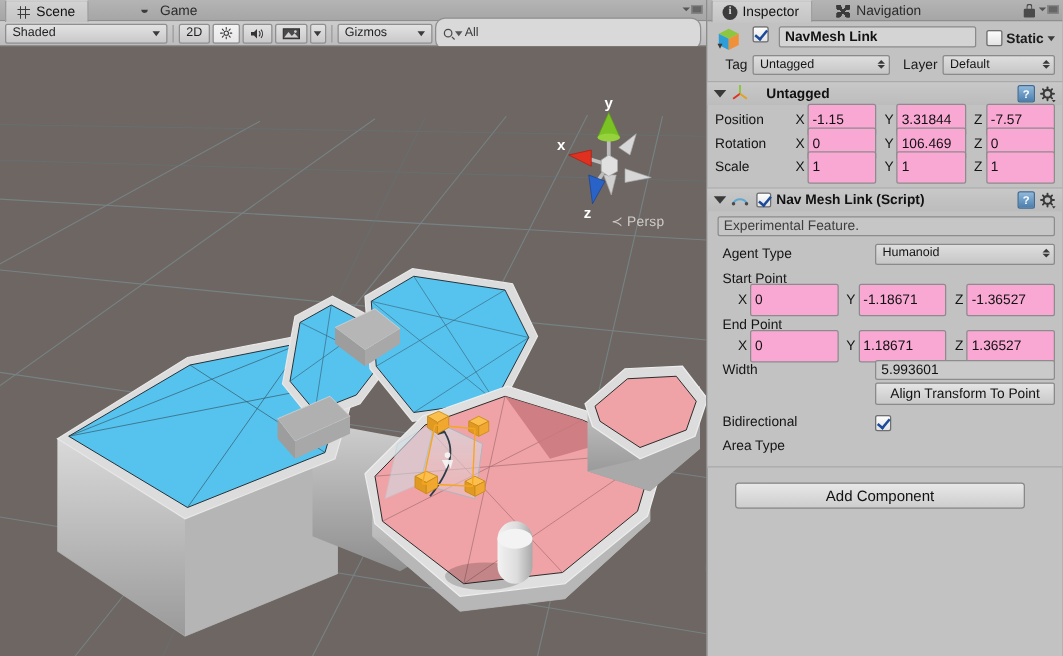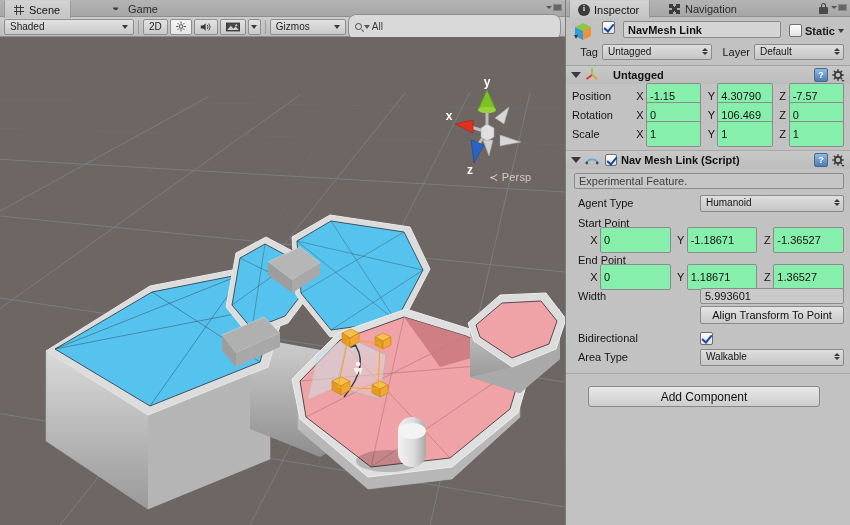--- a/index.html
+++ b/index.html
@@ -171,21 +171,21 @@
     color:#fff; font-size:9px; font-weight:bold; text-align:center; line-height:13px;
   }
   .gear-ico { width:13px;height:13px;flex:none;position:relative; }
 
   .comp-body { padding: 3px 6px 6px 6px; }
   .frow { display:flex; align-items:center; height:18px; margin-bottom:1px; }
   .frow .flabel { width:62px; font-size:11px; color:#141414; flex:none; }
   .vec3 { display:flex; align-items:center; flex:1; gap:0; min-width:0; }
   .axl { width:12px; text-align:center; font-size:11px; color:#141414; flex:none; }
   .nfield {
-    flex:1; min-width:0; height:16px; background:#86efac; border:1px solid #8c8c8c; border-radius:2px;
+    flex:1; min-width:0; height:16px; background:#f9a8d4; border:1px solid #8c8c8c; border-radius:2px;
     display:flex; align-items:center; padding:12px 3px; font-size:11px; color:#111; margin-right:4px;
   }
   .nfield.last { margin-right:0; }
 
   .hint-field {
     height:16px; background:#c6c6c6; border:1px solid #8c8c8c; border-radius:2px;
     display:flex; align-items:center; padding:0 4px; font-size:11px; color:#3d3d3d;
     margin: 1px 0 5px 2px;
   }
   .rowlbl { font-size:11px; color:#141414; }
@@ -567,21 +567,21 @@
 
         <div class="frow">
           <span class="flabel">Position</span>
           <span class="vec3">
             <span class="axl">X</span>
             <span class="nfield">
                 <span>-1.15</span>
               </span>
             <span class="axl">Y</span>
             <span class="nfield">
-                <span>4.30790</span>
+                <span>3.31844</span>
               </span>
             <span class="axl">Z</span>
             <span class="nfield last">
                 <span>-7.57</span>
               </span>
           </span>
         </div>
 
         <div class="frow">
           <span class="flabel">Rotation</span>
@@ -719,27 +719,20 @@
           </span>
         </div>
 
         <div class="frow" style="margin-top:5px;">
           <span class="rowlbl" style="width:128px;padding-left:6px;">Bidirectional</span>
           <span class="chk on"></span>
         </div>
 
         <div class="frow">
           <span class="rowlbl" style="width:128px;padding-left:6px;">Area Type</span>
-          <span class="popup" style="flex:1;height:17px;">
-            <span>Walkable</span>
-            <span class="updown">
-                <i class="u"></i>
-                <i class="d"></i>
-              </span>
-          </span>
         </div>
       </div>
     </div>
 
     <div class="addcomp-wrap">
       <div class="btn-add">
         <span>Add Component</span>
       </div>
     </div>
   </div>

